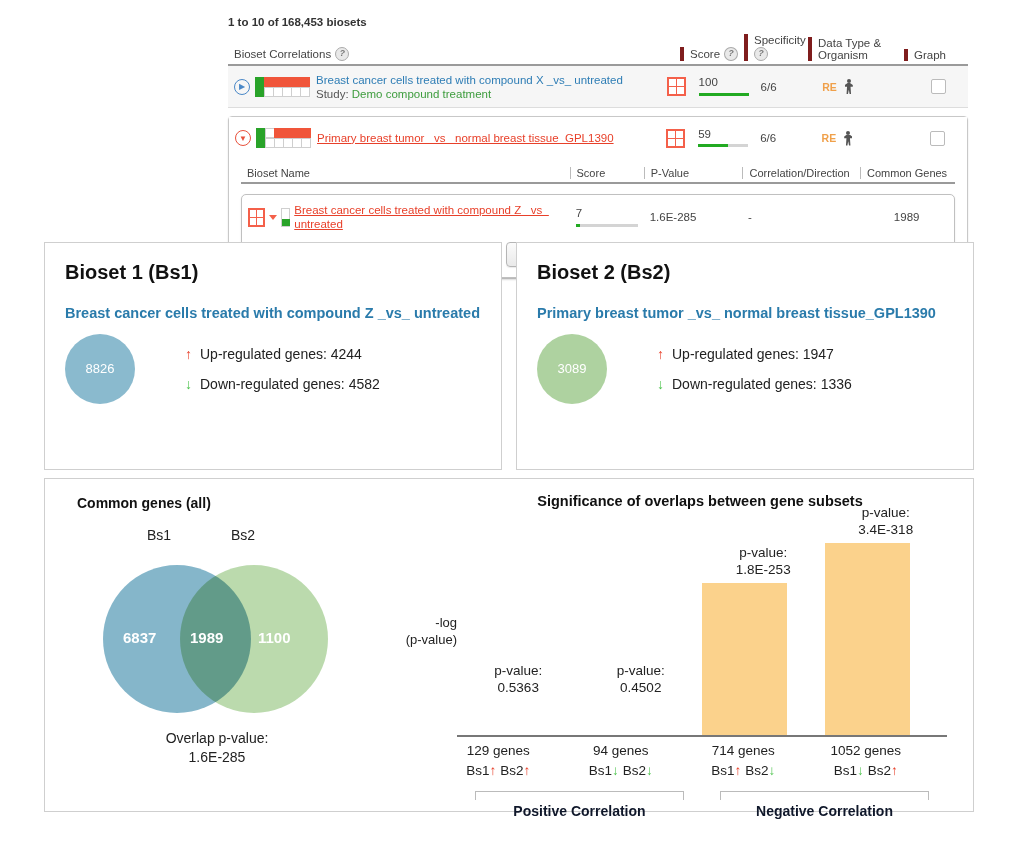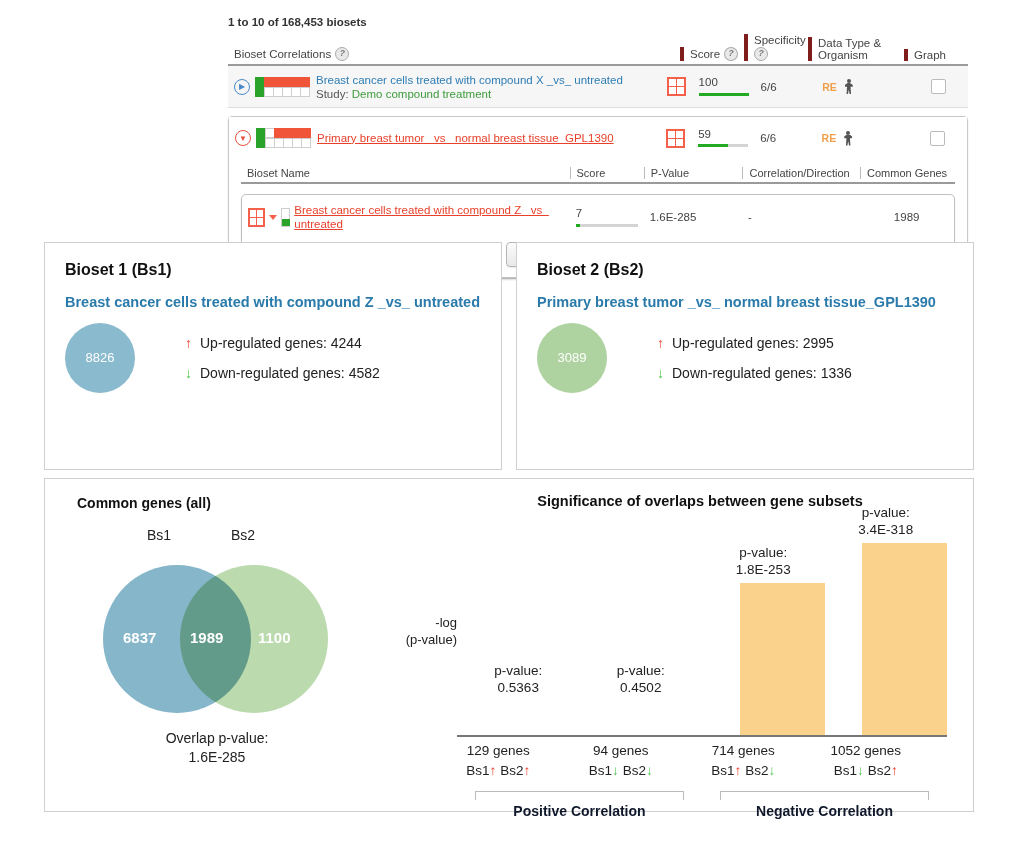--- a/index.html
+++ b/index.html
@@ -134,21 +134,21 @@
   }
   .doc-ico{width:11px;height:13px;border:1px solid #666;background:#fff;position:relative;border-radius:1px;}
   .doc-ico::after{content:"";position:absolute;left:1px;top:2px;width:7px;height:8px;background:#777;}
 
   
   .cards{ position:absolute; left:44px; top:242px; width:930px; display:flex; gap:14px;}
   .card{
     width:458px; height:228px; border:1px solid #cfcfcf; background:#fff;
     box-sizing:border-box; padding:18px 20px;
   }
-  .card h2{ margin:0 0 14px 0; font-size:16px; font-weight:bold; color:#111;}
+  .card h2{ margin:0 0 20px 0; font-size:20px; font-weight:bold; color:#111;}
   .card h3{ margin:0 0 10px 0; font-size:14.5px; font-weight:bold; color:#2a7bab; line-height:1.35;}
   .card-body{ display:flex; align-items:center; gap:22px;}
   .circle{
     width:70px;height:70px;border-radius:50%;display:flex;align-items:center;
     justify-content:center;color:#fff;font-size:13px;flex:0 0 auto;
   }
   .reglist{ display:flex; flex-direction:column; gap:14px; padding-left:28px;}
   .regrow{ display:flex; align-items:center; gap:8px; font-size:14px; color:#222;}
   .arrow-up{ color:#e8402a; font-weight:bold; font-size:14px;}
   .arrow-dn{ color:#4ec44e; font-weight:bold; font-size:14px;}
@@ -169,21 +169,21 @@
   .venn .c2{ left:77px; background:rgba(170,209,152,.80); mix-blend-mode:multiply;}
   .venn .num{ position:absolute; color:#fff; font-size:15px; font-weight:bold; top:78px;}
   .overlap-p{ position:absolute; left:52px; top:250px; width:240px; text-align:center;
               font-size:14px; color:#222; line-height:1.35;}
 
   .chart{ position:absolute; left:412px; top:48px; width:490px; height:210px;}
   .ylab{ position:absolute; left:-72px; top:88px; width:72px; text-align:right;
          font-size:13px; color:#222; line-height:1.3;}
   .axis{ position:absolute; left:0; bottom:0; width:490px; height:2px; background:#777;}
   .bars{ position:absolute; left:0; bottom:2px; width:490px; height:208px; display:flex;}
-  .bcol{ width:25%; position:relative; display:flex; justify-content:flex-end; align-items:flex-end;}
+  .bcol{ width:25%; position:relative; display:flex; justify-content:flex-start; align-items:flex-end;}
   .bar{ width:85px; background:#fbd28c;}
   .bplab{ position:absolute; width:130px; left:50%; transform:translateX(-50%);
           text-align:center; font-size:13.5px; color:#222; line-height:1.3;}
   .xlabels{ position:absolute; left:392px; top:262px; width:490px; display:flex;}
   .xcol{ width:25%; text-align:center; font-size:13.5px; color:#222; line-height:1.45;}
   .up{color:#e8402a;} .dn{color:#4ec44e;}
   .brackets{ position:absolute; left:412px; top:312px; width:490px; display:flex;}
   .brk{ width:50%; position:relative; }
   .brk .line{ height:8px; border:1px solid #bbb; border-bottom:none; margin:0 18px;}
   .brk .btxt{ text-align:center; font-size:14px; font-weight:bold; color:#0f172a; margin-top:3px;}
@@ -392,21 +392,21 @@
   <div class="card">
     <h2>Bioset 2 (Bs2)</h2>
     <h3>Primary breast tumor _vs_ normal breast tissue_GPL1390</h3>
     <div class="card-body">
       <div class="circle" style="background:#AED2A0">
         <span>3089</span>
       </div>
       <div class="reglist">
         <div class="regrow">
           <span class="arrow-up">↑</span>
-          <span>Up-regulated genes: 2995</span>
+          <span>Up-regulated genes: 1947</span>
         </div>
         <div class="regrow">
           <span class="arrow-dn">↓</span>
           <span>Down-regulated genes: 1336</span>
         </div>
       </div>
     </div>
   </div>
 </div>
 

